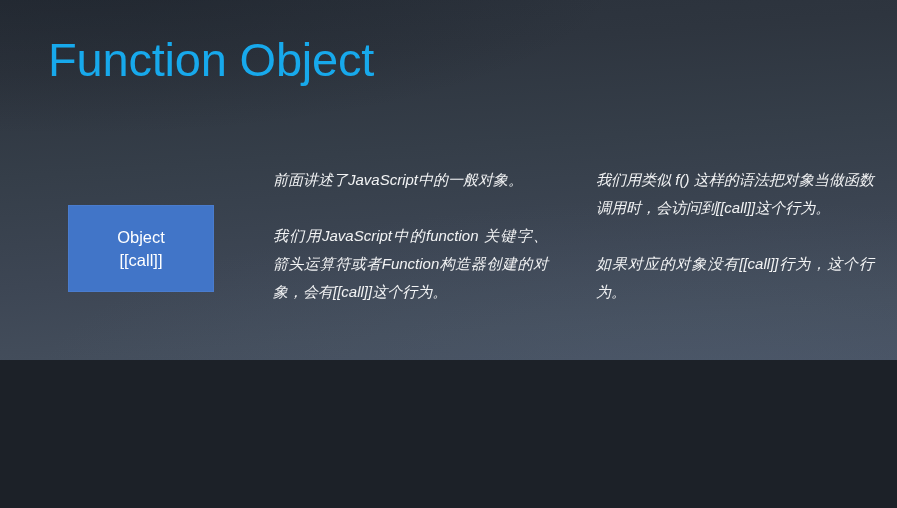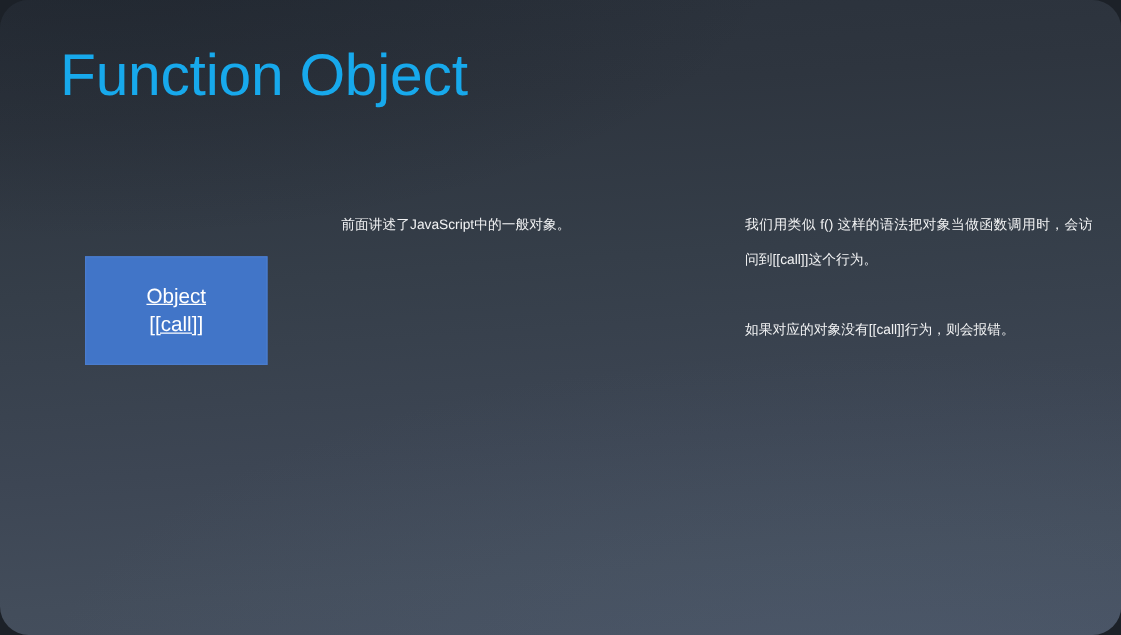--- a/index.html
+++ b/index.html
@@ -10,25 +10,24 @@
   body {
     width: 897px;
     height: 508px;
     overflow: hidden;
     font-family: "Liberation Sans", "DejaVu Sans", sans-serif;
   }
 
   #slide {
     position: relative;
     width: 897px;
-    height: 508px;
+    height: 360px;
     box-sizing: border-box;
     background: linear-gradient(176deg, #2a313b 0%, #2e353f 18%, #353e49 42%, #3d4654 68%, #434d5b 86%, #465060 100%);
     overflow: hidden;
-    border-radius: 23px;
   }
 
   
   #slide::before {
     content: "";
     position: absolute;
     inset: 0;
     background:
       radial-gradient(120% 85% at 78% 108%, rgba(90,106,128,0.30) 0%, rgba(90,106,128,0.0) 62%),
       radial-gradient(95% 70% at 8% -8%, rgba(20,25,32,0.42) 0%, rgba(20,25,32,0.0) 65%);
@@ -66,28 +65,29 @@
     border: 1px solid #4a7ccd;
     box-sizing: border-box;
     display: flex;
     flex-direction: column;
     align-items: center;
     justify-content: center;
     color: #ffffff;
     font-size: 16.5px;
     line-height: 23px;
   }
-  .object-box .line { white-space: nowrap; text-decoration: underline; }
+  .object-box .line { white-space: nowrap; }
 
   
   .col {
     position: absolute;
     color: #f2f3f4;
-    font-size: 11px;
+    font-size: 15px;
     line-height: 28px;
+    font-style: italic;
   }
   .col-left {
     left: 273px;
     top: 166px;
     width: 275px;
   }
   .col-right {
     left: 596px;
     top: 166px;
     width: 278px;
@@ -107,21 +107,22 @@
 
     <div class="slide-title">Function Object</div>
 
     <div class="object-box">
       <div class="line">Object</div>
       <div class="line">[[call]]</div>
     </div>
 
     <div class="col col-left">
       <p>前面讲述了JavaScript中的一般对象。</p>
+      <p>我们用JavaScript中的function 关键字、箭头运算符或者Function构造器创建的对象，会有[[call]]这个行为。</p>
     </div>
 
     <div class="col col-right">
       <p>我们用类似 f() 这样的语法把对象当做函数调用时，会访问到[[call]]这个行为。</p>
-      <p>如果对应的对象没有[[call]]行为，则会报错。</p>
+      <p>如果对应的对象没有[[call]]行为，这个行为。</p>
     </div>
 
   </div>
 </div>
 
 </body></html>

